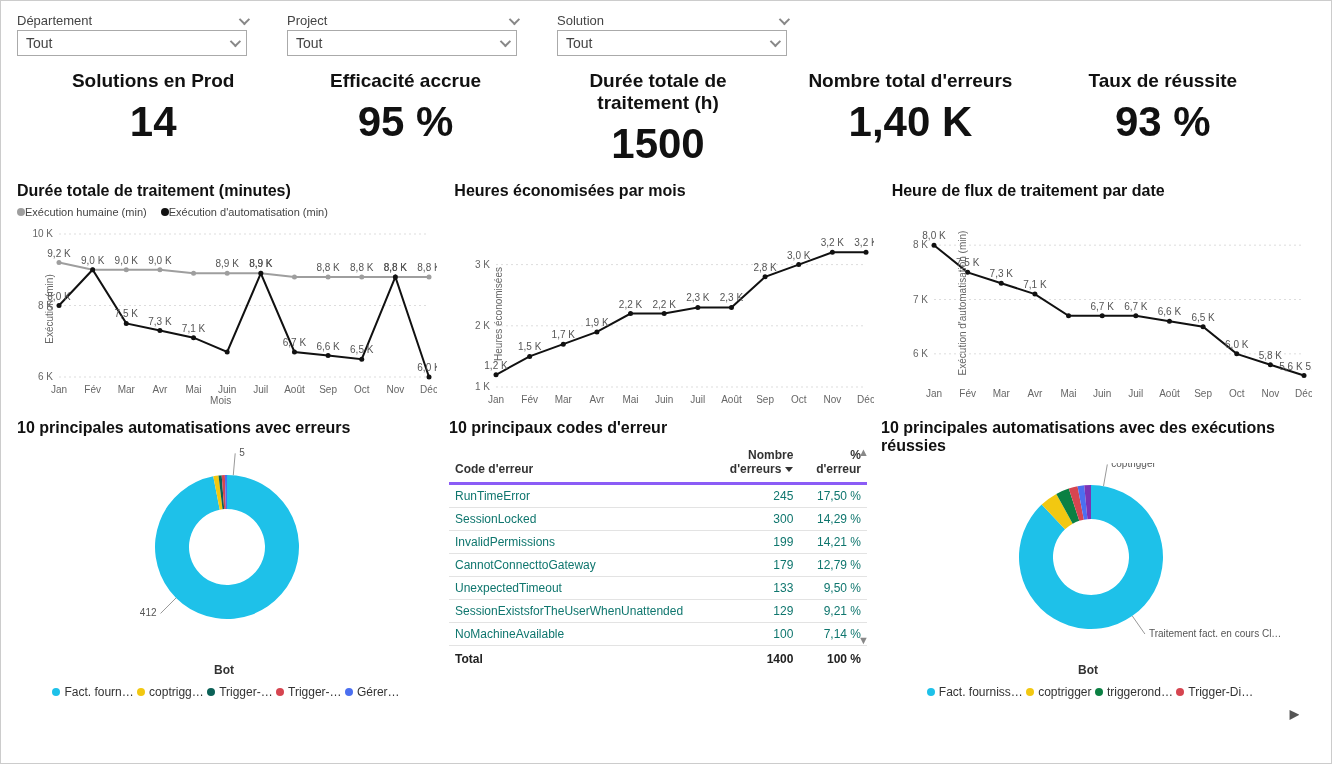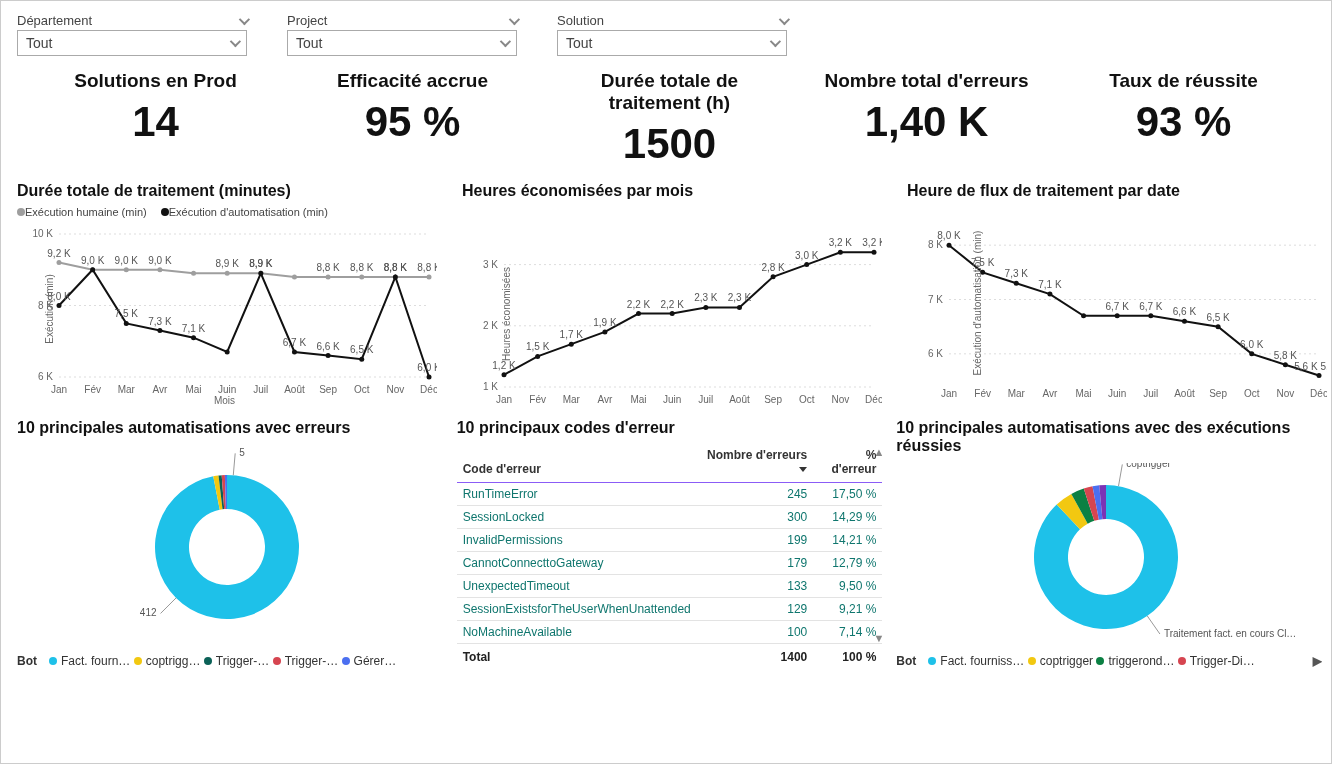--- a/index.html
+++ b/index.html
@@ -7,21 +7,21 @@
     margin: 0;
     font-family: "Segoe UI", Arial, sans-serif;
     background: #fff;
     color: #222;
     font-size: 13px;
   }
   .report {
     width: 1332px;
     height: 764px;
     border: 1px solid #ccc;
-    padding: 12px 9px 8px 16px;
+    padding: 12px 32px 8px 16px;
     position: relative;
   }
   
   .slicer-row { display: flex; gap: 40px; margin-bottom: 14px; }
   .slicer { width: 230px; }
   .slicer-label {
     font-size: 13px;
     color: #444;
     display: flex;
     justify-content: space-between;
@@ -120,21 +120,21 @@
     border-top: 1px solid transparent;
     font-size: 12px;
     position: relative;
   }
   .tbl { width: 100%; border-collapse: collapse; }
   .tbl thead th {
     text-align: left;
     font-weight: 600;
     font-size: 12px;
     color: #333;
-    border-bottom: 1px solid #8b5cf6;
+    border-bottom: 3px solid #8b5cf6;
     padding: 4px 6px 6px 6px;
     vertical-align: bottom;
   }
   .tbl thead th:nth-child(2),
   .tbl thead th:nth-child(3) { text-align: right; }
   .tbl tbody td {
     padding: 4px 6px;
     border-bottom: 1px solid #e3e3e3;
     color: #0f766e;
   }
@@ -162,21 +162,22 @@
     vertical-align: middle;
   }
   .legend-bottom {
     font-size: 12px;
     color: #333;
     display: flex;
     align-items: center;
     gap: 8px;
     flex-wrap: nowrap;
     overflow: hidden;
-    margin-top: 11px;
+    margin-top: 20px;
+    flex-direction: column;
   }
   .legend-bottom .legend-title { font-weight: 700; margin-right: 4px;}
   .legend-bottom .li { display: inline-flex; align-items: center; gap: 4px; white-space: nowrap;}
   .legend-bottom .more {
     margin-left: auto;
     cursor: pointer;
     color:#555;
     font-weight:bold;
   }
   .tick-text { font-size: 10px; fill: #666; }

